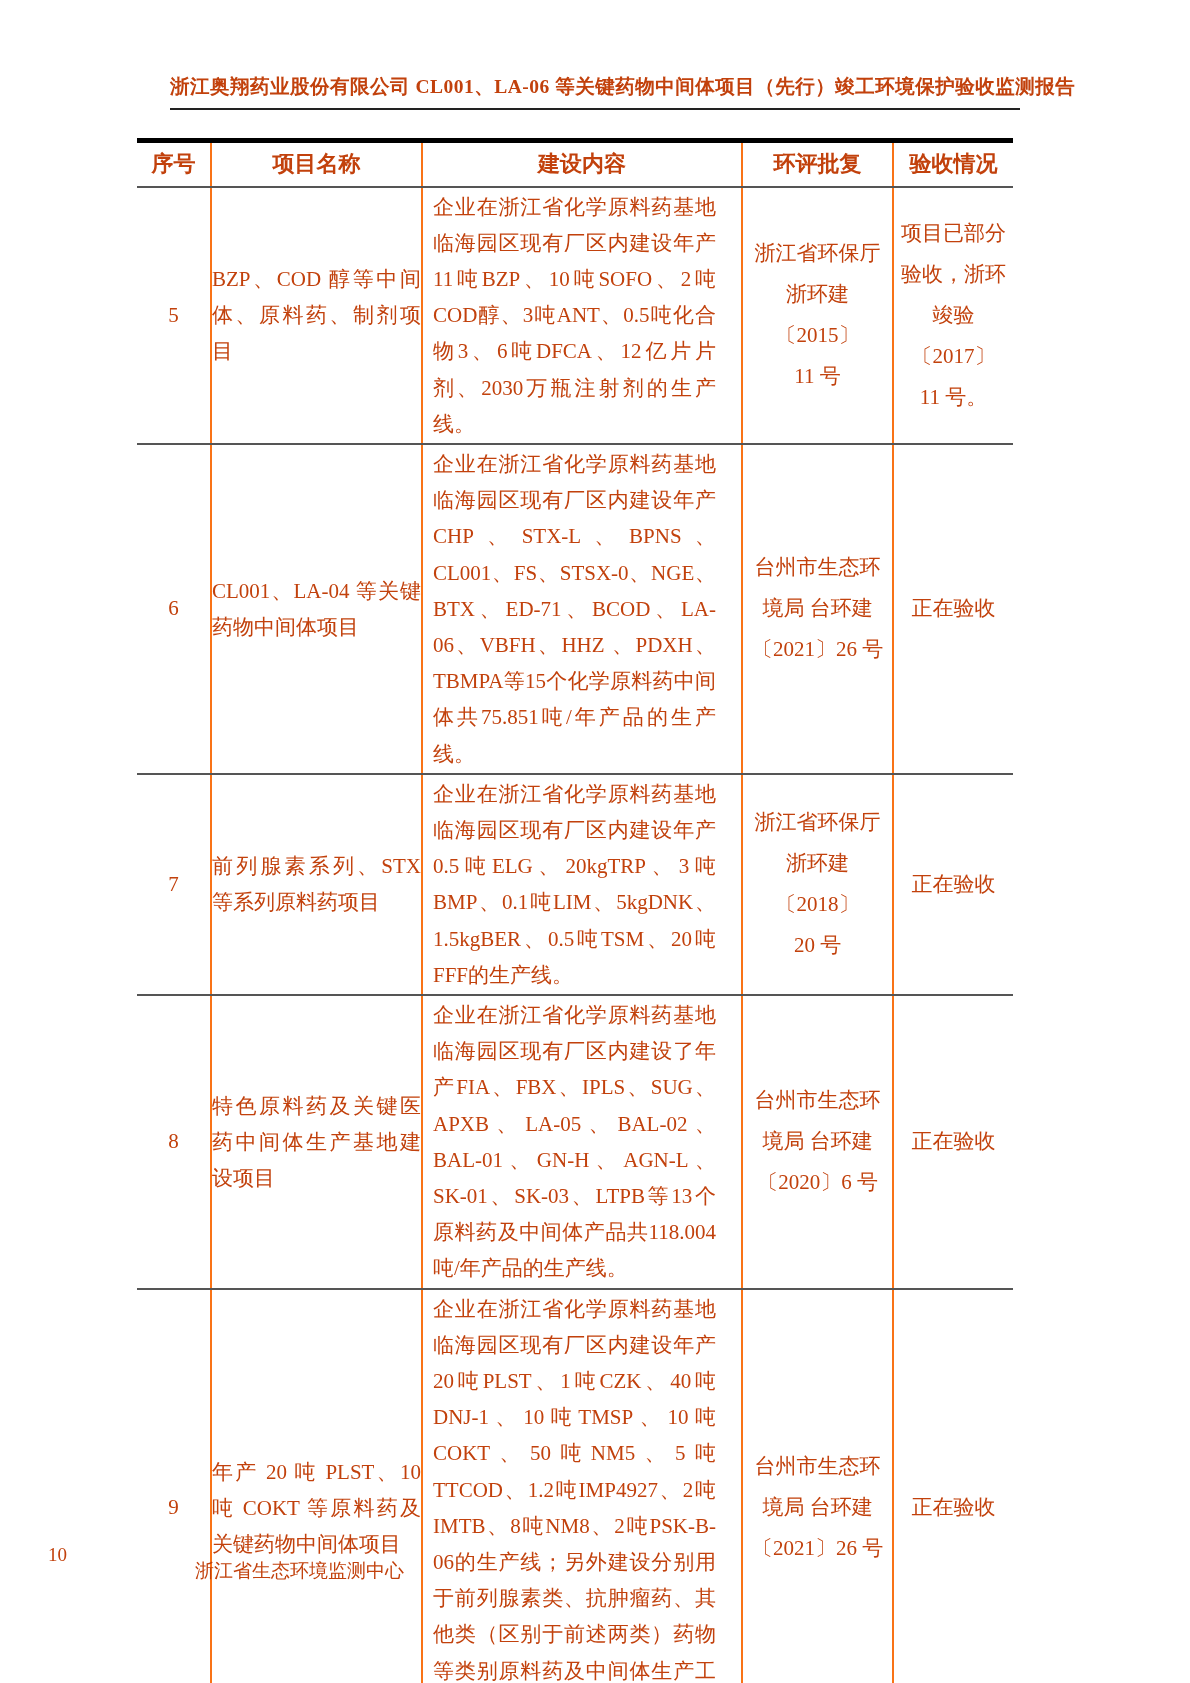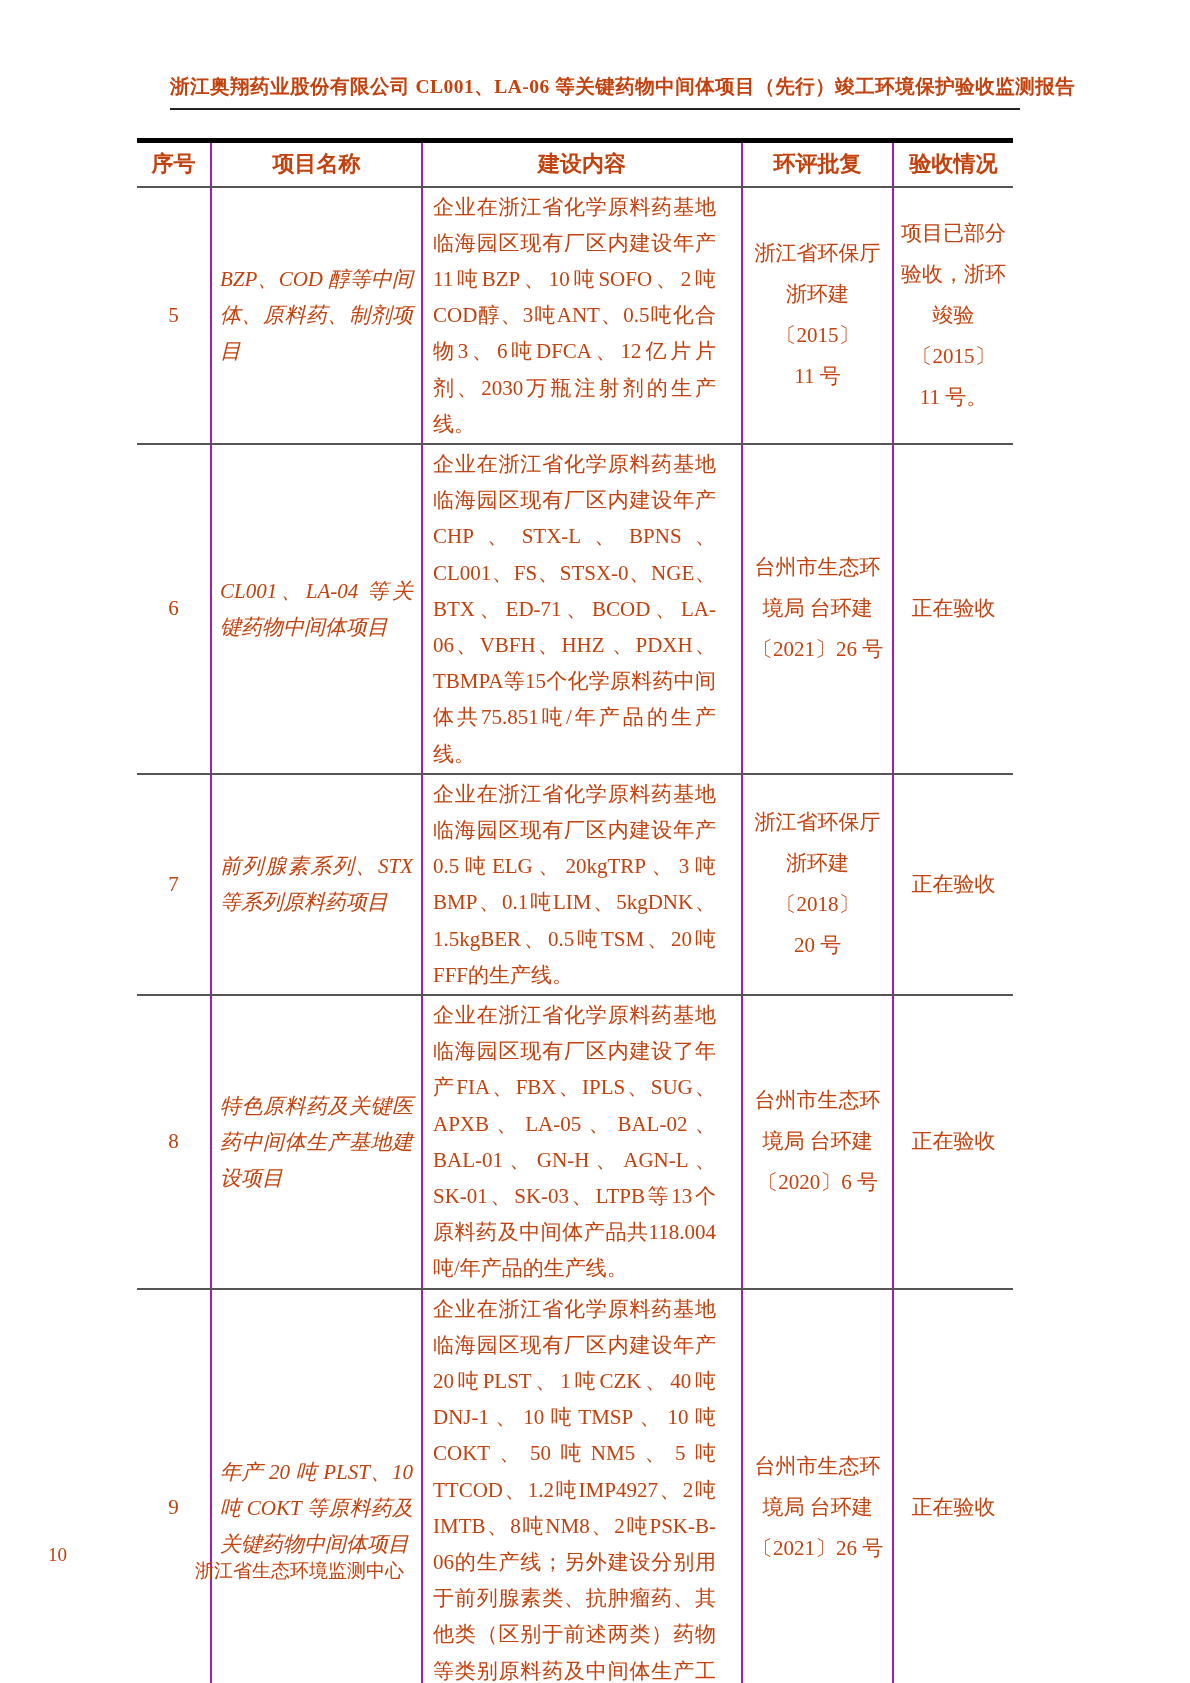--- a/index.html
+++ b/index.html
@@ -35,21 +35,21 @@
     left: 137px;
     top: 138px;
     width: 876px;
     border-collapse: collapse;
     table-layout: fixed;
     border-top: 5px solid #000000;
     border-bottom: 7px solid #000000;
   }
   .main-table th,
   .main-table td {
-    border-right: 2px solid #a21caf;
+    border-right: 2px solid #f97316;
     border-bottom: 2px solid #555555;
     vertical-align: middle;
     font-size: 21px;
     padding: 0;
     overflow: hidden;
   }
   .main-table th:last-child,
   .main-table td:last-child {
     border-right: none;
   }
@@ -64,25 +64,24 @@
   .main-table tbody tr:nth-child(5) { height: 396px; }
   .main-table th {
     font-size: 22px;
     font-weight: bold;
     text-align: center;
   }
   td.cell-no {
     text-align: center;
   }
   td.cell-name {
-    padding: 0 8px;
+    padding: 0 0;
     text-align: justify;
     text-justify: inter-ideograph;
     line-height: 36px;
-    font-style: italic;
   }
   td.cell-content {
     padding: 1px 25px 1px 10px;
     text-align: justify;
     text-justify: inter-ideograph;
     line-height: 36.2px;
   }
   td.cell-approval,
   td.cell-acceptance {
     text-align: center;
@@ -141,21 +140,21 @@
     <tbody>
       <tr>
         <td class="cell-no">5</td>
         <td class="cell-name">BZP、COD 醇等中间体、原料药、制剂项目</td>
         <td class="cell-content">企业在浙江省化学原料药基地临海园区现有厂区内建设年产11吨BZP、10吨SOFO、2吨COD醇、3吨ANT、0.5吨化合物3、6吨DFCA、12亿片片剂、2030万瓶注射剂的生产线。</td>
         <td class="cell-approval">浙江省环保厅
 浙环建〔2015〕
 11 号</td>
         <td class="cell-acceptance">项目已部分
 验收，浙环
-竣验〔2015〕
+竣验〔2017〕
 11 号。</td>
       </tr>
       <tr>
         <td class="cell-no">6</td>
         <td class="cell-name">CL001、LA-04 等关键药物中间体项目</td>
         <td class="cell-content">企业在浙江省化学原料药基地临海园区现有厂区内建设年产CHP、STX-L、BPNS、CL001、FS、STSX-0、NGE、BTX、ED-71、BCOD、LA-06、VBFH、HHZ 、PDXH、TBMPA等15个化学原料药中间体共75.851吨/年产品的生产线。</td>
         <td class="cell-approval">台州市生态环
 境局 台环建
 〔2021〕26 号</td>
         <td class="cell-acceptance">正在验收</td>

